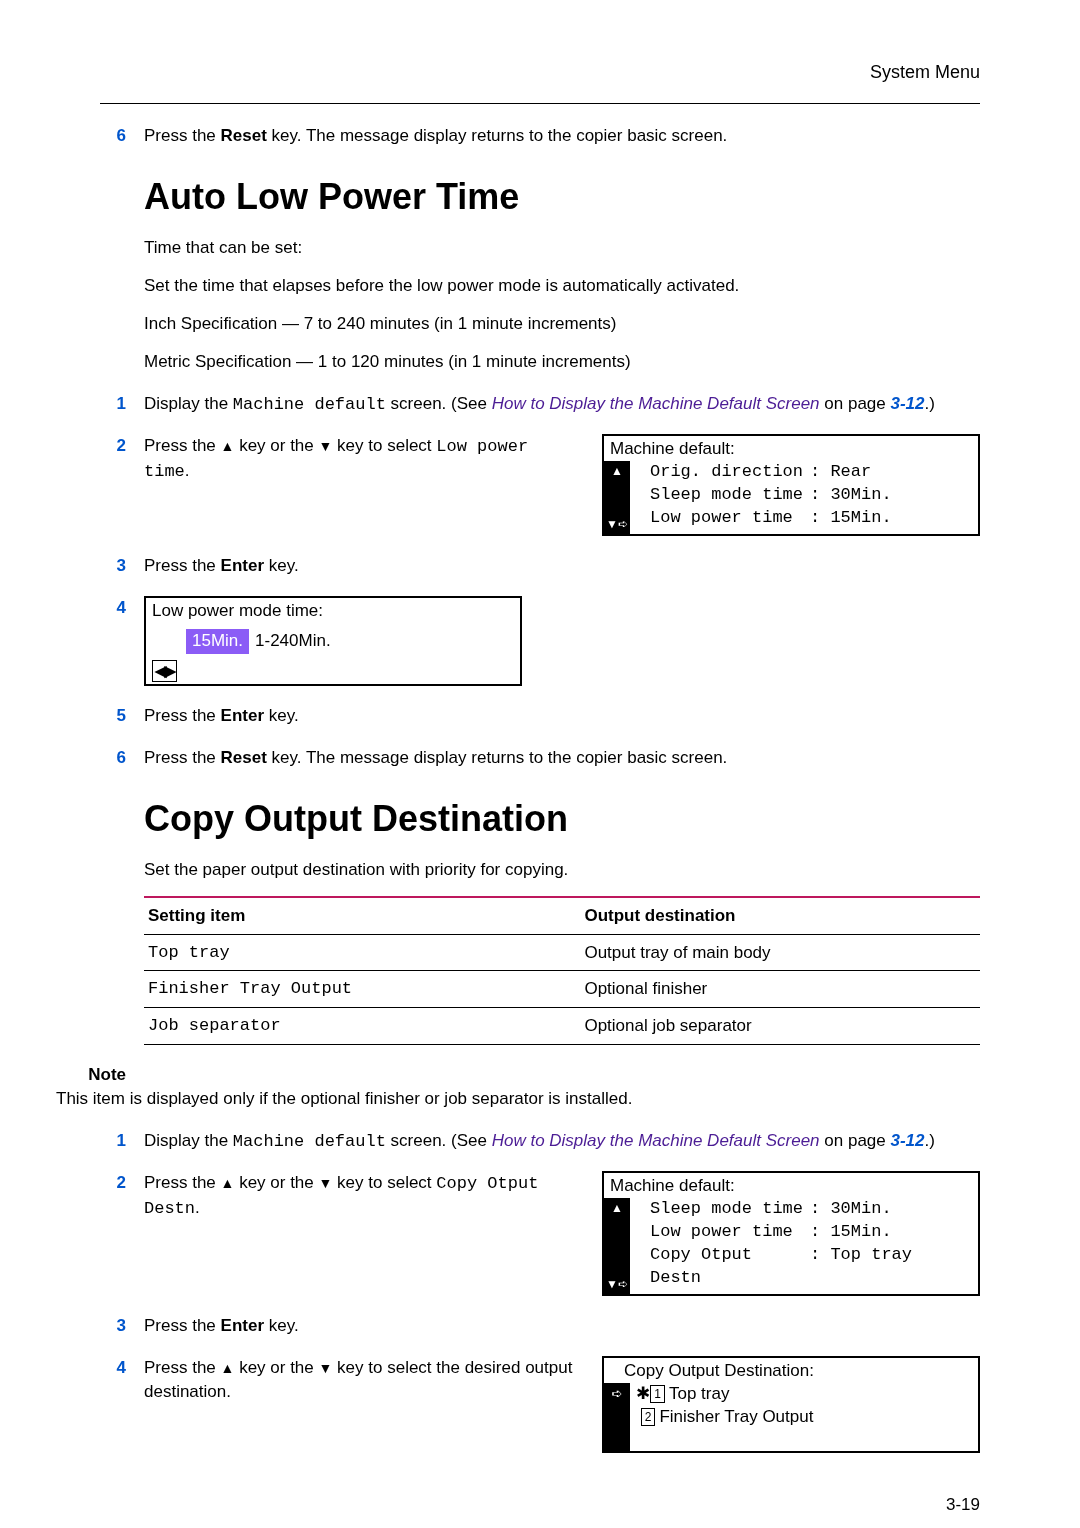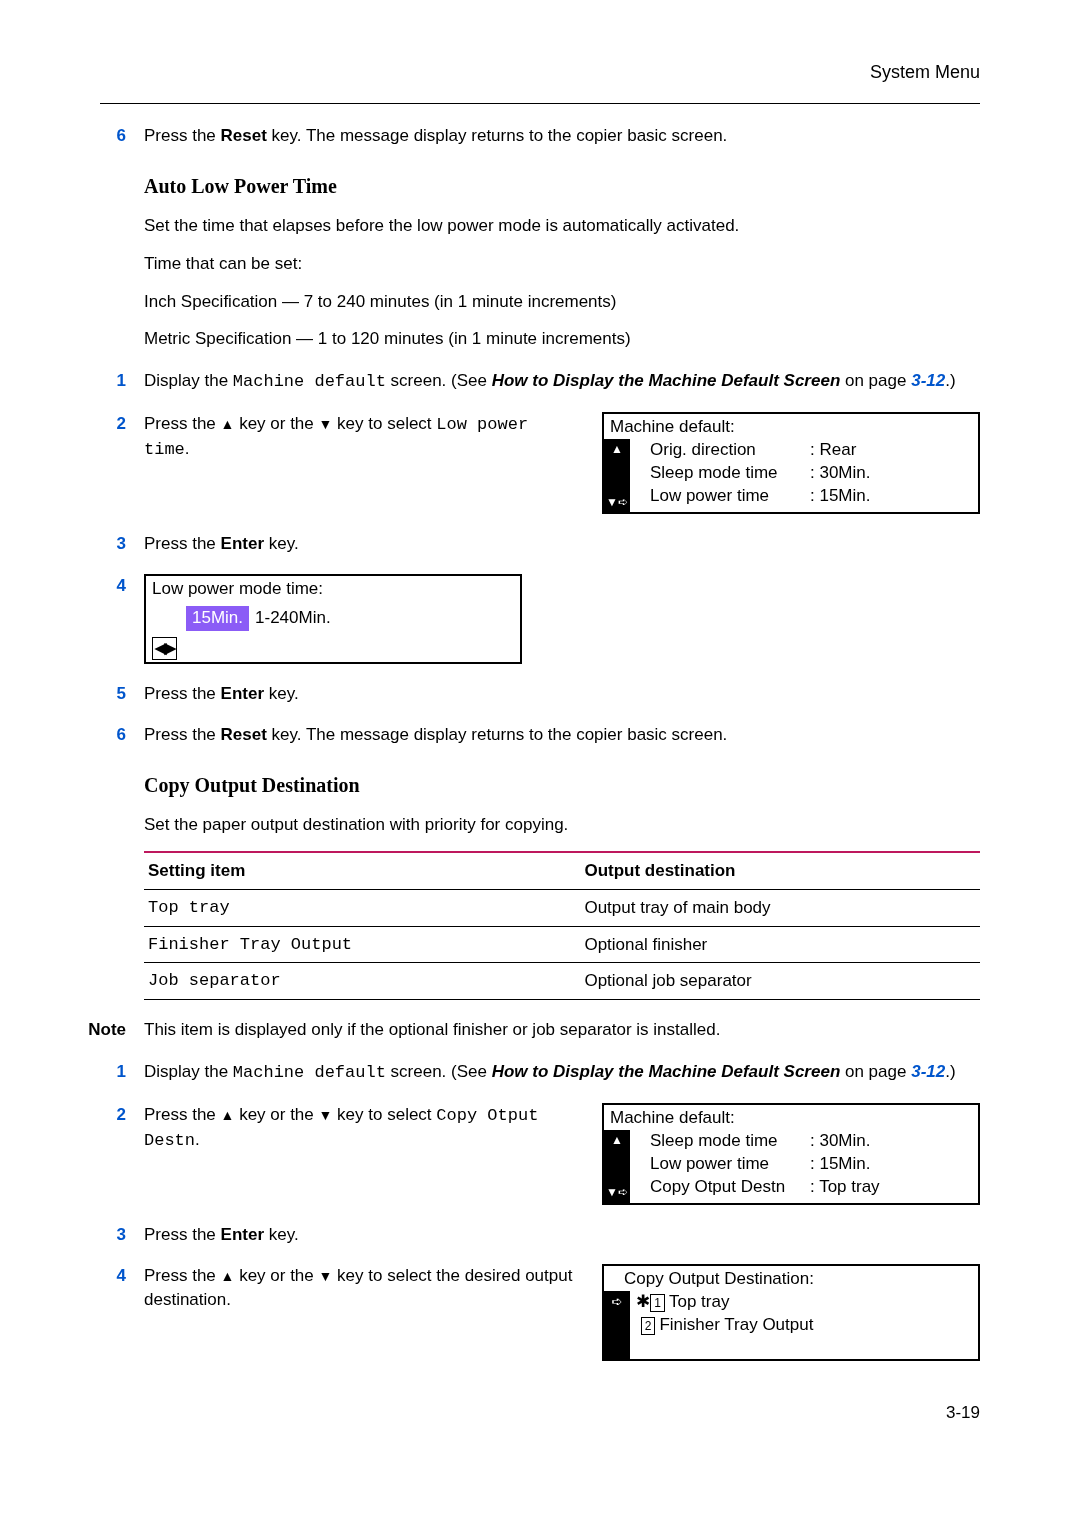--- a/index.html
+++ b/index.html
@@ -10,56 +10,56 @@
     width: 1080px;
     padding: 60px 100px 60px 100px;
     font-size: 17px;
     line-height: 1.4;
   }
   .header-section { text-align: right; font-size: 18px; border-bottom: 1px solid #000; padding-bottom: 18px; margin-bottom: 20px; }
   .step-row { display: flex; margin-bottom: 18px; }
   .step-num { width: 44px; text-align: right; color: #0055cc; font-weight: bold; padding-right: 18px; flex-shrink: 0; }
   .step-body { flex: 1; }
   .note-label { width: 44px; text-align: right; font-weight: bold; padding-right: 18px; flex-shrink: 0; }
-  .section-heading { font-size: 20px; font-weight: bold; margin: 24px 0 14px 0; font-family: Liberation Serif, serif; }
+  .section-heading { font-size: 36px; font-weight: bold; margin: 24px 0 14px 0; }
   .content-block { margin-left: 44px; margin-bottom: 18px; }
   .content-block p { margin-bottom: 14px; }
   .step-text-col { flex: 1; padding-right: 24px; }
   .step-lcd-col { width: 378px; flex-shrink: 0; }
   .lcd {
     border: 2px solid #000;
     font-family: "Arial", sans-serif;
     font-size: 17px;
     background: #fff;
     line-height: 1.35;
   }
   .lcd-title { padding: 2px 6px 0 6px; }
   .lcd-body { display: flex; }
   .lcd-side { width: 26px; display: flex; flex-direction: column; }
   .lcd-side-top { background: #000; color: #fff; flex:1; display:flex; align-items:flex-start; justify-content:center; font-size:12px; padding-top:2px; }
   .lcd-side-bot { background: #000; color: #fff; flex:1; display:flex; align-items:flex-end; justify-content:center; font-size:12px; padding-bottom:2px; }
-  .lcd-lines { flex:1; padding: 0 15px 4px 6px; }
+  .lcd-lines { flex:1; padding: 0 15px 4px 6px; font-family: Liberation Mono, monospace; }
   .lcd-row { display:flex; justify-content: flex-start; }
   .lcd-row .lbl { width: 160px; }
   .lcd-row .val { }
   .lcd-arrow { display:inline-block; width:14px; }
   .lcd2-title { padding: 2px 6px; }
   .lcd2-bar { display:flex; align-items:center; padding: 4px 0 4px 40px; }
   .lcd2-hl { background:#8b5cf6; color:#fff; padding: 1px 6px; margin-right: 6px; }
   .lcd2-nav { border-top: 0; padding: 2px 6px; font-size: 15px; }
   .lcd2-nav-box { border: 1.5px solid #000; display:inline-block; padding: 0 2px; font-weight:bold; letter-spacing:-2px; }
   .lcd4-title { padding: 2px 6px 0 20px; }
   .lcd4-body { display:flex; }
   .lcd4-side { width: 26px; background:#000; color:#fff; display:flex; align-items:flex-start; justify-content:center; font-size:13px; padding-top:2px; }
   .lcd4-lines { flex:1; padding: 0 6px 4px 6px; }
   .lcd4-row1 { display:flex; align-items:center; }
   .lcd4-num { border:1px solid #000; font-size:12px; padding:0 3px; margin-right:4px; }
   .mono { font-family: "Courier New", monospace; }
   .bold { font-weight: bold; }
-  .link { color: #000000; font-weight: bold; font-style: italic; }
+  .link { color: #4c1d95; font-weight: normal; font-style: italic; }
   .linknum { color: #0055cc; font-weight: bold; font-style: italic; }
   table.settings { width: 100%; border-collapse: collapse; margin-top: 8px; }
   table.settings th { text-align:left; font-weight:bold; border-top:2px solid #be185d; border-bottom:1px solid #000; padding: 6px 4px; }
   table.settings td { border-bottom:1px solid #000; padding: 6px 4px; vertical-align: top; }
   table.settings td.mono { font-family: "Courier New", monospace; }
   .page-num { text-align: right; margin-top: 40px; font-size: 17px; }
   .up-tri, .down-tri { font-size: 14px; }
 </style>
 </head>
 <body>
@@ -70,22 +70,22 @@
 
 <div class="step-row">
   <div class="step-num">6</div>
   <div class="step-body">
     <span>Press the </span><span class="bold">Reset</span><span> key. The message display returns to the copier basic screen.</span>
   </div>
 </div>
 
 <div class="content-block">
   <div class="section-heading">Auto Low Power Time</div>
+  <p>Time that can be set:</p>
   <p>Set the time that elapses before the low power mode is automatically activated.</p>
-  <p>Time that can be set:</p>
   <p>Inch Specification — 7 to 240 minutes (in 1 minute increments)</p>
   <p>Metric Specification — 1 to 120 minutes (in 1 minute increments)</p>
 </div>
 
 <div class="step-row">
   <div class="step-num">1</div>
   <div class="step-body">
     <span>Display the </span><span class="mono">Machine default</span><span> screen. (See </span><span class="link">How to Display the Machine Default Screen</span><span> on page </span><span class="linknum">3-12</span><span>.)</span>
   </div>
 </div>
@@ -186,21 +186,21 @@
         <td>Optional finisher</td>
       </tr>
       <tr>
         <td class="mono">Job separator</td>
         <td>Optional job separator</td>
       </tr>
     </tbody>
   </table>
 </div>
 
-<div class="step-row" style="margin-left:-44px;">
+<div class="step-row" style="margin-left:-44px;flex-direction:column;">
   <div class="note-label" style="width:88px;">Note</div>
   <div class="step-body">This item is displayed only if the optional finisher or job separator is installed.</div>
 </div>
 
 <div class="step-row">
   <div class="step-num">1</div>
   <div class="step-body">
     <span>Display the </span><span class="mono">Machine default</span><span> screen. (See </span><span class="link">How to Display the Machine Default Screen</span><span> on page </span><span class="linknum">3-12</span><span>.)</span>
   </div>
 </div>

